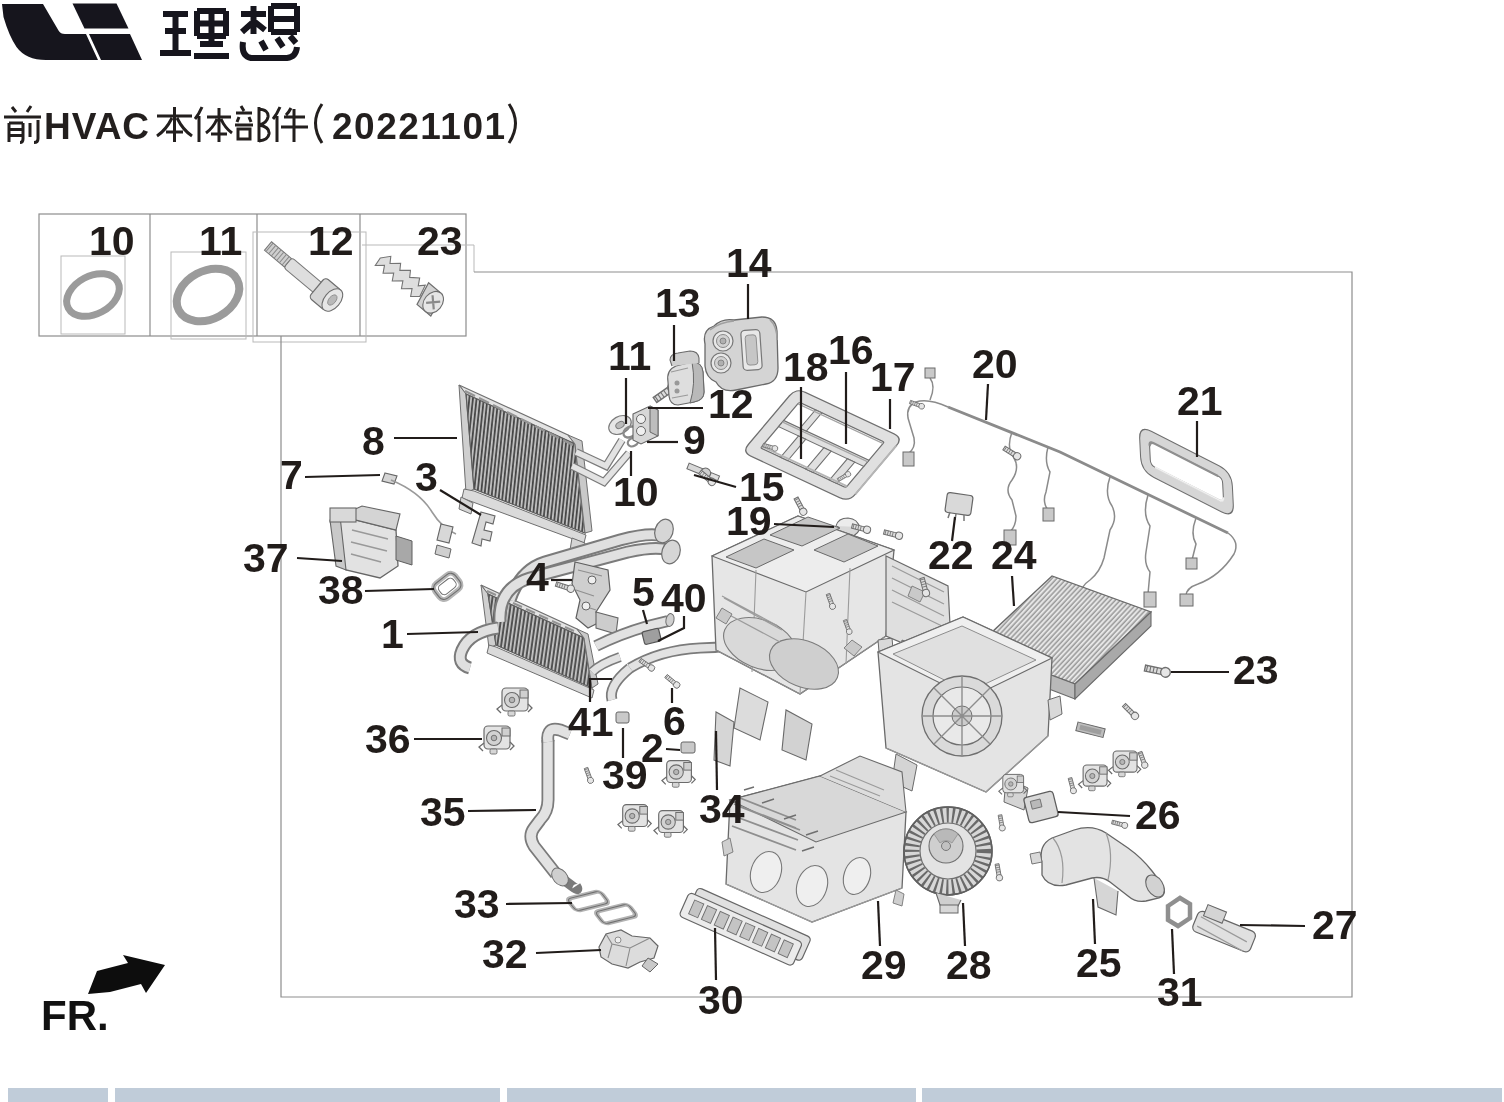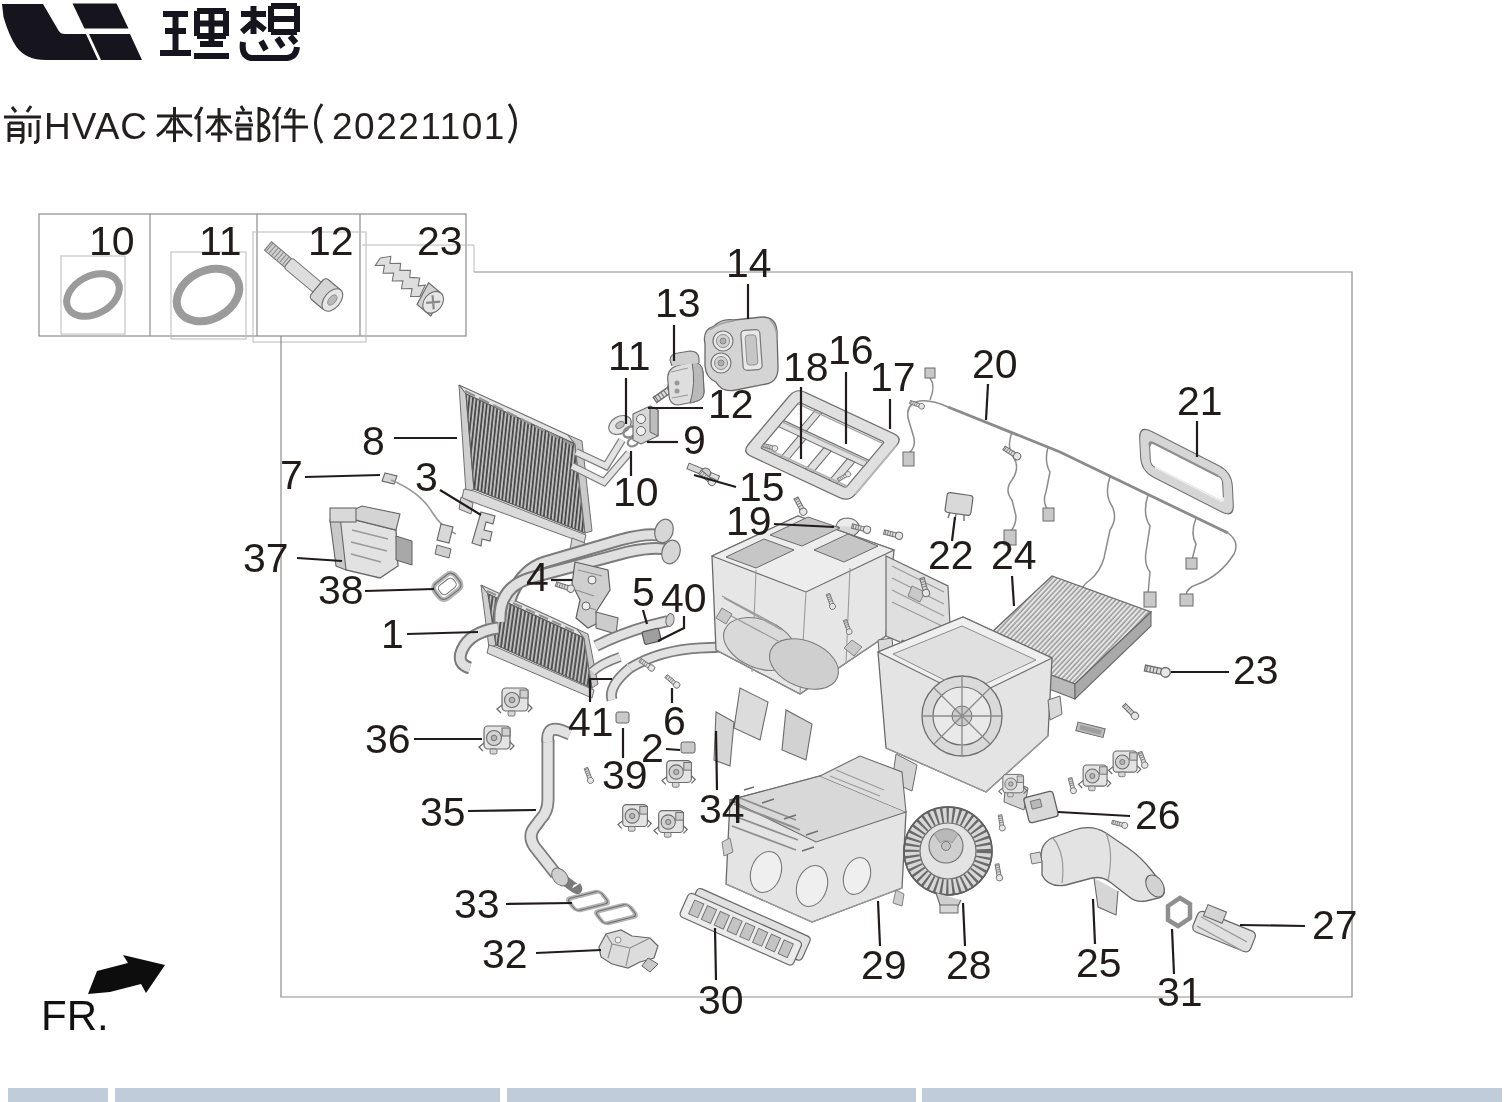--- a/index.html
+++ b/index.html
@@ -1,16 +1,16 @@
 <!DOCTYPE html>
 <html><head>
 <meta charset="utf-8">
 <style>
   html,body{margin:0;padding:0;background:#ffffff;}
-  .page{position:relative;width:1504px;height:1102px;background:#c2410c;overflow:hidden;}
+  .page{position:relative;width:1504px;height:1102px;background:#c2410c;overflow:hidden;font-weight:bold;}
   svg text{font-family:"Liberation Sans",sans-serif;}
   .lbl{font-size:41px;fill:#211c1a;}
   .ln{stroke:#211c1a;stroke-width:2.2;fill:none;}
   .box{stroke:#8d8d8d;stroke-width:1.2;fill:none;}
   .fbox{stroke:#b9b9b9;stroke-width:1;fill:none;}
 </style>
 </head>
 <body>
 <div class="page">
 <svg width="1504" height="1102" viewBox="0 0 1504 1102">

